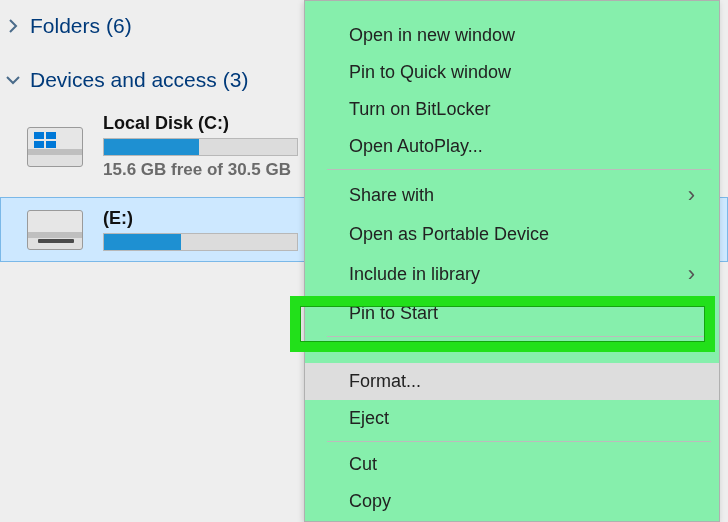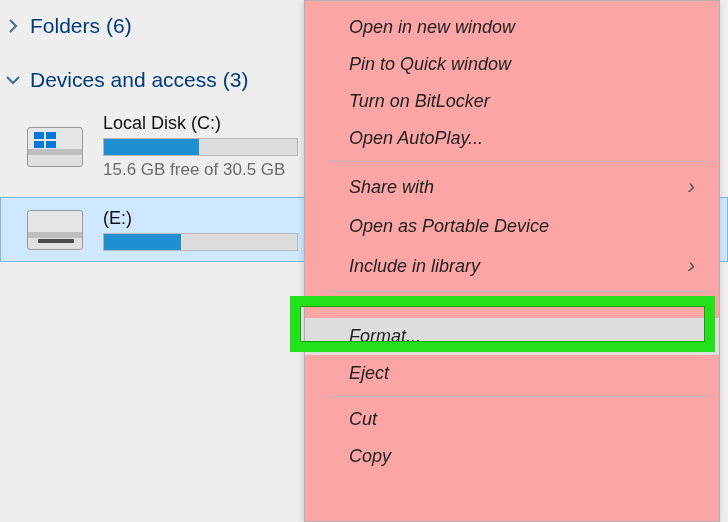--- a/index.html
+++ b/index.html
@@ -24,27 +24,27 @@
     linear-gradient(#000,#000) 0 9px/10px 7px no-repeat,
     linear-gradient(#000,#000) 12px 9px/10px 7px no-repeat;
           mask:
     linear-gradient(#000,#000) 0 0/10px 7px no-repeat,
     linear-gradient(#000,#000) 12px 0/10px 7px no-repeat,
     linear-gradient(#000,#000) 0 9px/10px 7px no-repeat,
     linear-gradient(#000,#000) 12px 9px/10px 7px no-repeat;
 }
 .drive-icon.slot::after { content:""; position:absolute; left:10px; bottom:6px; width:36px; height:4px; background:#4a4a4a; border-radius:1px; }
 
-.drive-meta { display:flex; flex-direction:column; gap:4px; }
+.drive-meta { display:flex; flex-direction:column; gap:4px;font-weight:bold; }
 .drive-name { font-size:18px; color:#111; }
 .drive-bar { width:195px; height:18px; background:#dcdcdc; border:1px solid #b8b8b8; position:relative; }
 .drive-fill { position:absolute; top:0; left:0; bottom:0; background:#1e90d2; }
 .drive-free { font-size:17px; color:#6a6a6a; }
 
-.context-menu { position:absolute; top:0; left:304px; right:8px; bottom:0; background:#fca5a5; border:1px solid #b0b0b0; box-shadow: -1px 2px 6px rgba(0,0,0,.15); padding-top:8px;font-style:italic; }
+.context-menu { position:absolute; top:0; left:304px; right:8px; bottom:0; background:#86efac; border:1px solid #b0b0b0; box-shadow: -1px 2px 6px rgba(0,0,0,.15); padding-top:16px; }
 .menu-item { display:flex; align-items:center; justify-content:space-between; padding:8px 24px 8px 44px; font-size:18px; color:#222; cursor:pointer; position:relative; }
 .menu-item .arrow { color:#555; font-size:22px; }
 .menu-sep { border:0; border-top:1px solid #bcbcbc; margin:4px 8px 4px 22px; }
 .highlight-box { position:absolute; left:290px; width:425px; top:296px; height:56px; border:10px solid #22e01a; box-shadow: 0 0 0 1px #14a40f inset; pointer-events:none; }
 .menu-item.hover { background:#dddddd;margin-top:26px; }
 </style>
 </head>
 <body>
 
 <div class="explorer">
@@ -112,20 +112,23 @@
       <span>Share with</span>
       <span class="arrow">›</span>
     </div>
   <div class="menu-item">
       <span>Open as Portable Device</span>
     </div>
   <div class="menu-item">
       <span>Include in library</span>
       <span class="arrow">›</span>
     </div>
+  <div class="menu-item">
+      <span>Pin to Start</span>
+    </div>
   <hr class="menu-sep">
   <div class="menu-item hover">
       <span>Format...</span>
     </div>
   <div class="menu-item">
       <span>Eject</span>
     </div>
   <hr class="menu-sep">
   <div class="menu-item">
       <span>Cut</span>

